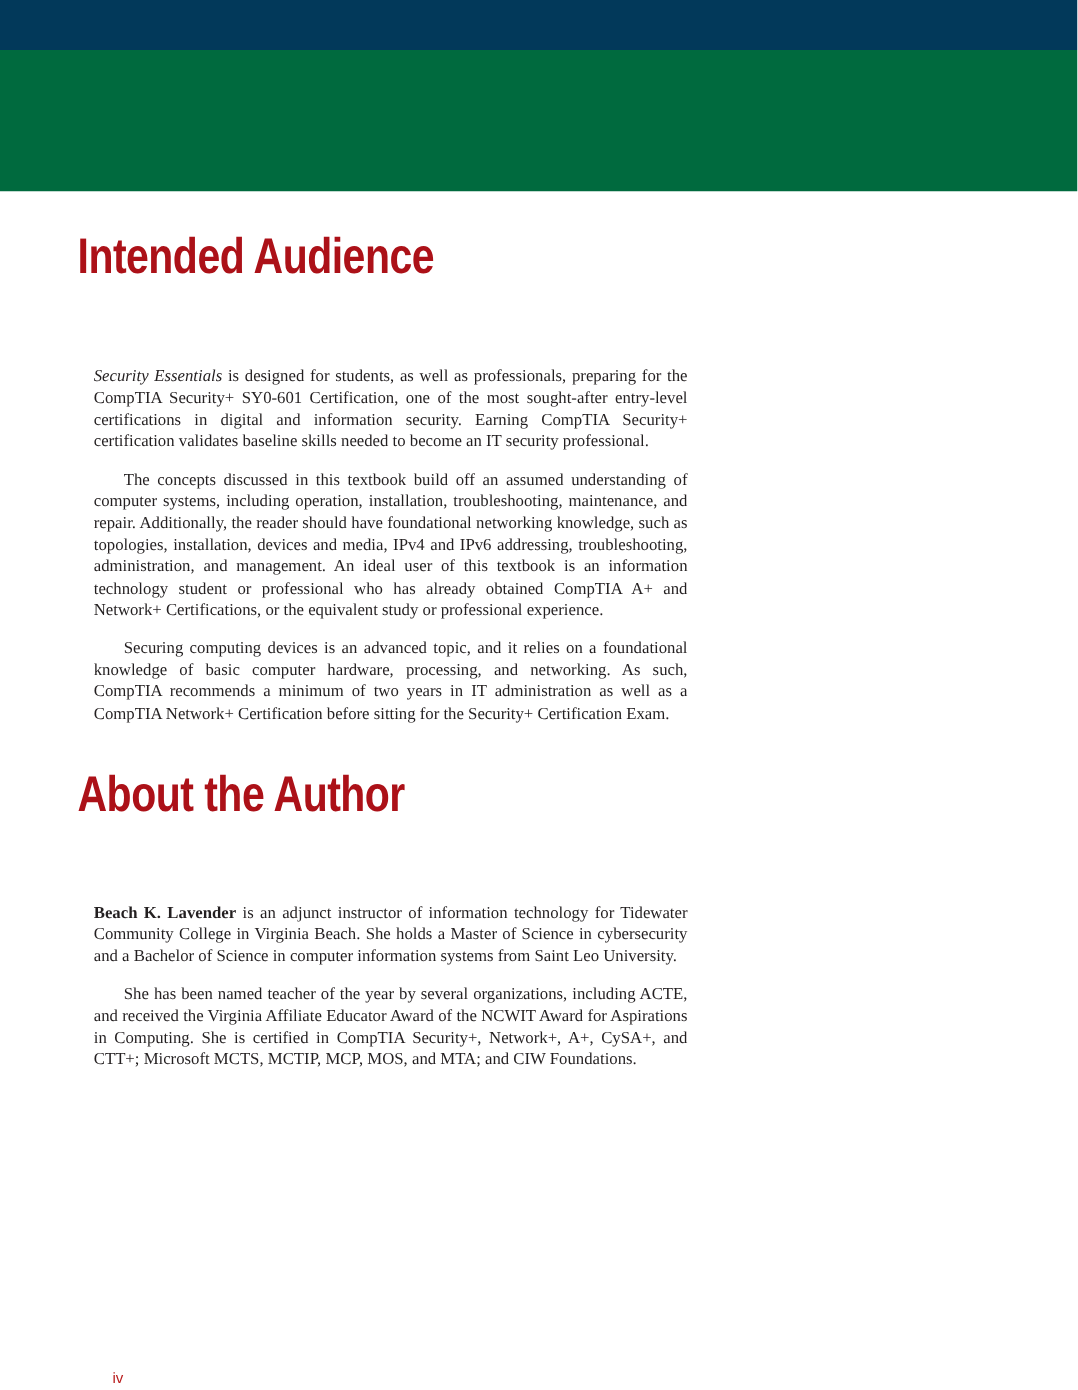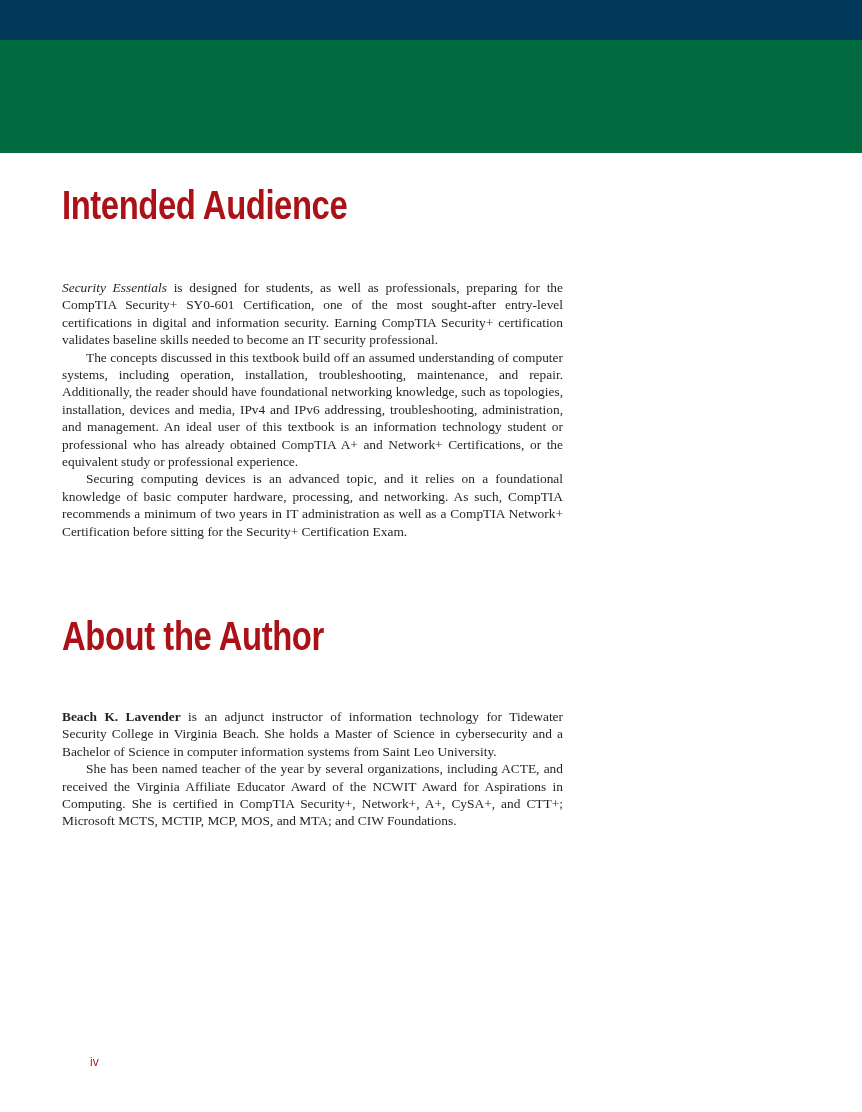--- a/index.html
+++ b/index.html
@@ -19,26 +19,26 @@
       transform: scaleX(0.82); transform-origin: left top;
       white-space: nowrap;
     }
     .h1 { top: 183px; }
     .h2 { top: 614px; }
     .body-text {
       position: absolute; left: 62px; width: 501px;
       font-size: 13.4px; line-height: 17.4px;
       text-align: justify; hyphens: auto;
     }
-    .body-text p { margin: 0; }
+    .body-text p { margin: 13px; }
     .body-text p.indent { text-indent: 24px; }
     .block1 { top: 279px; }
     .block2 { top: 708px; }
     .page-num {
-      position: absolute; left: 62px; top: 1055px;
+      position: absolute; left: 62px; top: 1095px;
       font-family: "Liberation Sans", "DejaVu Sans", sans-serif;
       font-size: 12px; color: #b91c1c; padding-left: 28px;
     }
   </style>
 </head>
 <body>
 
 <div class="band-top"></div>
 <div class="band-green"></div>
 
@@ -46,17 +46,17 @@
 
 <div class="body-text block1">
   <p><em>Security Essentials</em><span> is designed for students, as well as professionals, preparing for the CompTIA Security+ SY0-601 Certification, one of the most sought-after entry-level certifications in digital and information security. Earning CompTIA Security+ certification validates baseline skills needed to become an IT security professional.</span></p>
   <p class="indent">The concepts discussed in this textbook build off an assumed understanding of computer systems, including operation, installation, troubleshooting, maintenance, and repair. Additionally, the reader should have foundational networking knowledge, such as topologies, installation, devices and media, IPv4 and IPv6 addressing, troubleshooting, administration, and management. An ideal user of this textbook is an information technology student or professional who has already obtained CompTIA A+ and Network+ Certifications, or the equivalent study or professional experience.</p>
   <p class="indent">Securing computing devices is an advanced topic, and it relies on a foundational knowledge of basic computer hardware, processing, and networking. As such, CompTIA recommends a minimum of two years in IT administration as well as a CompTIA Network+ Certification before sitting for the Security+ Certification Exam.</p>
 </div>
 
 <h1 class="heading h2">About the Author</h1>
 
 <div class="body-text block2">
-  <p><strong>Beach K. Lavender</strong><span> is an adjunct instructor of information technology for Tidewater Security College in Virginia Beach. She holds a Master of Science in cybersecurity and a Bachelor of Science in computer information systems from Saint Leo University.</span></p>
+  <p><strong>Beach K. Lavender</strong><span> is an adjunct instructor of information technology for Tidewater Community College in Virginia Beach. She holds a Master of Science in cybersecurity and a Bachelor of Science in computer information systems from Saint Leo University.</span></p>
   <p class="indent">She has been named teacher of the year by several organizations, including ACTE, and received the Virginia Affiliate Educator Award of the NCWIT Award for Aspirations in Computing. She is certified in CompTIA Security+, Network+, A+, CySA+, and CTT+; Microsoft MCTS, MCTIP, MCP, MOS, and MTA; and CIW Foundations.</p>
 </div>
 
 <div class="page-num">iv</div>
 
 </body></html>

